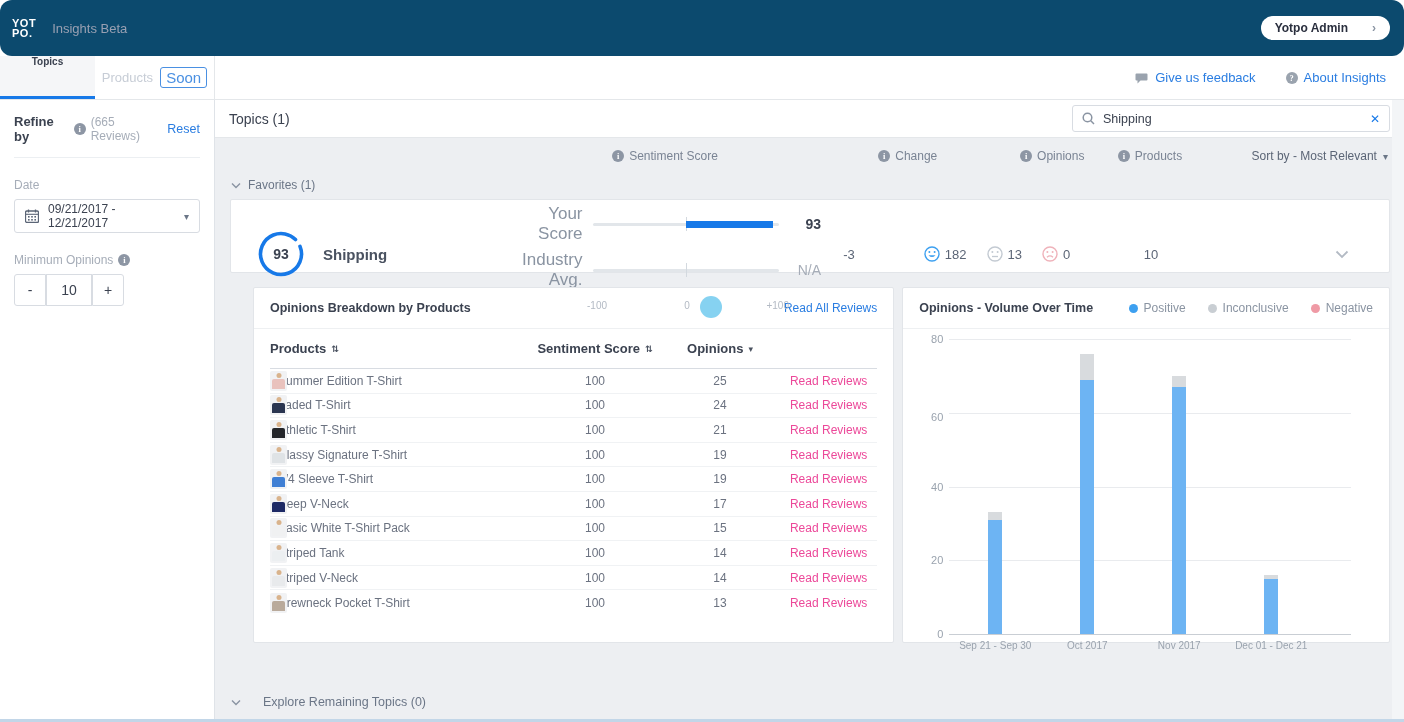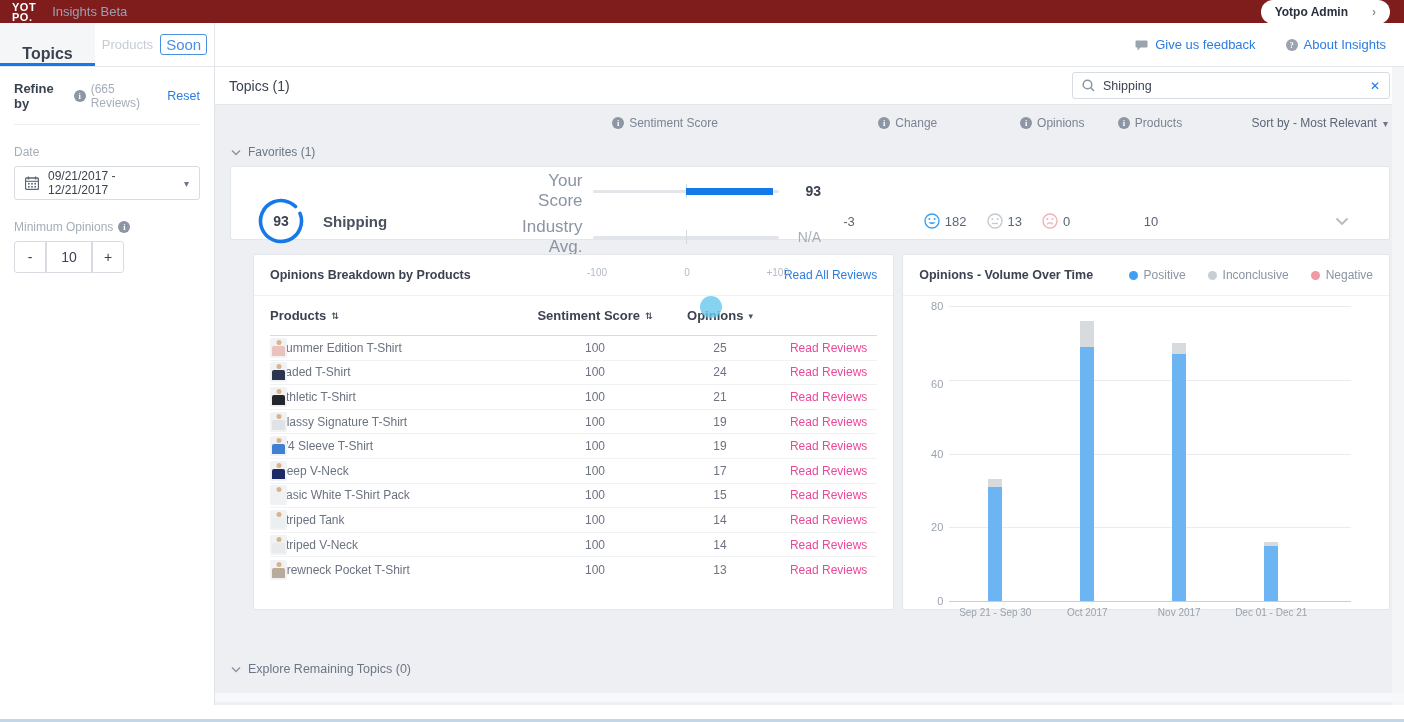--- a/index.html
+++ b/index.html
@@ -1,31 +1,31 @@
 <!DOCTYPE html>
 <html><head>
 <meta charset="utf-8">
 <style>
   * { margin:0; padding:0; box-sizing:border-box; }
   html,body { width:1404px; height:722px; overflow:hidden; }
   body { font-family:"Liberation Sans","DejaVu Sans",sans-serif; font-size:12px; color:#3b4250; background:#fff; }
   .page { position:relative; width:1404px; height:722px; overflow:hidden; background:#fff; }
 
   
-  .topbar { height:23px; background:#7f1d1d; display:flex; align-items:center; }
+  .topbar { height:56px; background:#0c4a6e; display:flex; align-items:center;border-radius:12px; }
   .logo { margin-left:12px; color:#fff; font-weight:bold; font-size:11px; line-height:10px; letter-spacing:.5px; }
   .app-name { margin-left:16px; color:#99a0b2; font-size:13px; }
   .topbar-spacer { flex:1; }
   .admin-pill { margin-right:14px; background:#fff; border-radius:14px; padding:5px 14px; font-size:12px; font-weight:bold; color:#2a2f3e; display:flex; align-items:center; gap:24px; cursor:pointer; }
   .admin-pill .chev-r { color:#8a94a2; font-weight:bold; font-size:12px; }
 
   
   .tabbar { height:44px; background:#fff; border-bottom:1px solid #e4e7ea; display:flex; }
   .tab-left { width:215px; border-right:1px solid #e4e7ea; display:flex; }
-  .tab-topics { width:95px; background:#f5f6f8; display:flex; align-items:flex-end; justify-content:center; font-weight:bold; font-size:16px; color:#3b4250; border-bottom:3px solid #1779e8; cursor:pointer; }
+  .tab-topics { width:95px; background:#f5f6f8; display:flex; align-items:flex-start; justify-content:center; font-weight:bold; font-size:10px; color:#3b4250; border-bottom:3px solid #1779e8; cursor:pointer; }
   .tab-products { flex:1; display:flex; align-items:center; justify-content:center; gap:7px; color:#c7cdd6; font-size:13px; cursor:default; }
   .soon-badge { border:1px solid #4a90e2; color:#4a90e2; border-radius:3px; font-size:15px; padding:1px 5px; background:#fff; }
   .tab-right { flex:1; display:flex; align-items:center; justify-content:flex-end; gap:30px; padding-right:18px; }
   .top-link { color:#2a7de1; font-size:13px; display:flex; align-items:center; gap:6px; cursor:pointer; }
 
   
   .body-row { display:flex; height:638px; }
   .sidebar { width:215px; background:#fff; border-right:1px solid #dfe3e8; padding:14px; flex-shrink:0; }
   .content { flex:1; background:#edeff2; position:relative; overflow:hidden; }
 
@@ -125,21 +125,21 @@
   .gridline { position:absolute; left:34px; right:20px; height:1px; background:#e9ebee; }
   .gridline.zero { background:#c9ced4; }
   .ytick { position:absolute; left:0; width:28px; text-align:right; font-size:11px; color:#9aa3ae; transform:translateY(-6px); }
   .bars-layer { position:absolute; left:34px; right:20px; top:0; bottom:0; display:flex; }
   .bar-slot { width:92px; position:relative; height:100%; }
   .bar-stack { position:absolute; bottom:0; left:50%; transform:translateX(-50%); width:14px; display:flex; flex-direction:column-reverse; }
   .xlabels { position:relative; margin:6px 18px 0 12px; height:14px; }
   .xlabels-inner { position:absolute; left:34px; right:20px; display:flex; }
   .xlabel { width:92px; text-align:center; font-size:10px; color:#9aa3ae; }
 
-  .explore-row { display:flex; align-items:center; gap:7px; color:#6b7687; font-size:12.5px; margin:52px 0 0 16px; cursor:pointer; }
+  .explore-row { display:flex; align-items:center; gap:22px; color:#6b7687; font-size:12.5px; margin:52px 0 0 16px; cursor:pointer; }
 
   
   .cursor-dot { position:absolute; left:700px; top:296px; width:22px; height:22px; border-radius:50%; background:rgba(104,199,238,0.8); z-index:6; pointer-events:none; }
 
   
   .bottom-strip { position:absolute; left:0; right:0; bottom:3px; height:9px; background:#f7f8fa; }
   .bottom-line { position:absolute; left:0; right:0; bottom:0; height:3px; background:#c2d6e8; z-index:9; }
   .right-gutter { position:absolute; top:0; right:0; bottom:0; width:12px; background:#f3f5f7; }
 
   svg { display:block; }

